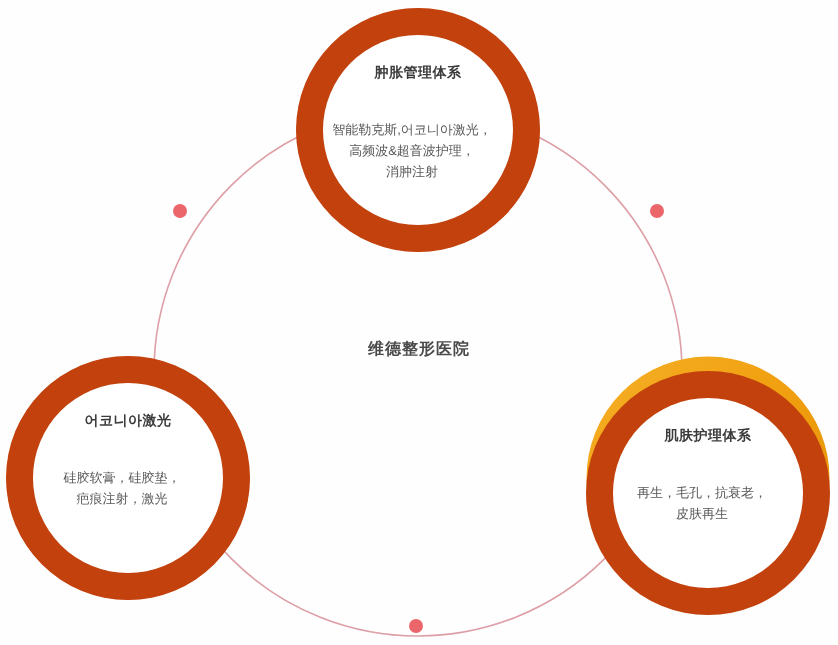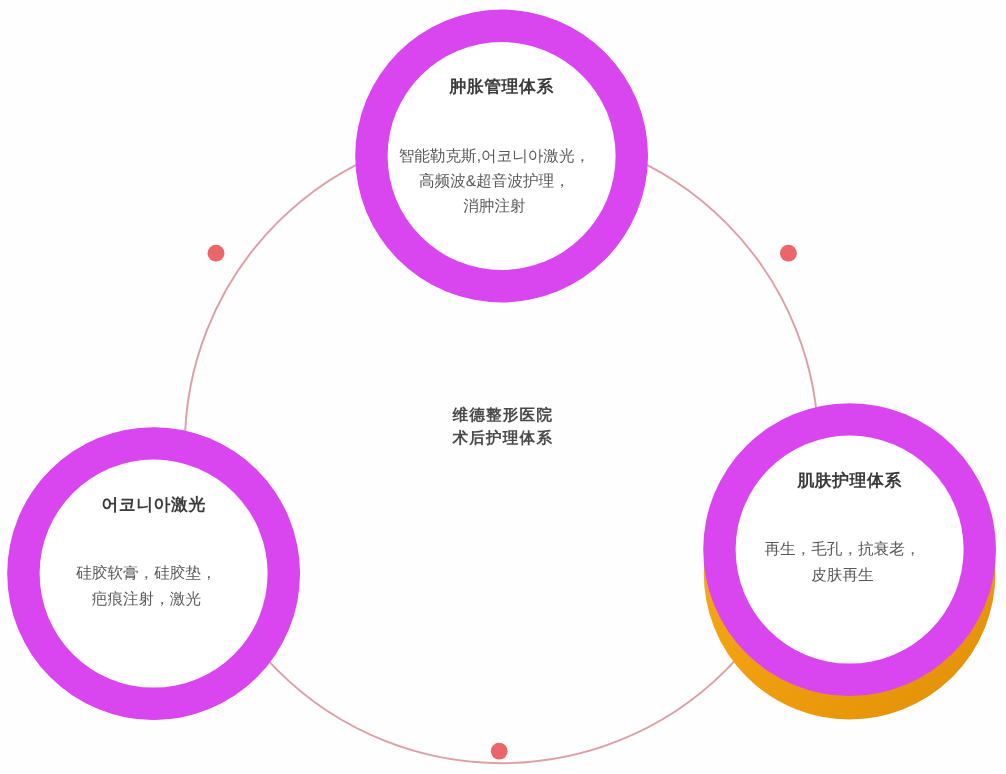--- a/index.html
+++ b/index.html
@@ -29,21 +29,21 @@
   .node {
     position: absolute;
     width: 244px;
     height: 244px;
     border-radius: 50%;
     box-sizing: border-box;
     display: flex;
     flex-direction: column;
     align-items: center;
     justify-content: flex-start;
-    background: #d946ef;
+    background: #c2410c;
   }
   .node-inner {
     position: absolute;
     left: 27px;
     top: 27px;
     width: 190px;
     height: 190px;
     border-radius: 50%;
     background: #ffffff;
     display: flex;
@@ -79,30 +79,30 @@
   #node-swelling {
     left: 296px;
     top: 8px;
   }
   #node-scar {
     left: 6px;
     top: 356px;
   }
   #node-skin {
     left: 586px;
-    top: 336px;
+    top: 371px;
   }
 
   #center-label {
     position: absolute;
     left: 299px;
     top: 337px;
     width: 240px;
     text-align: center;
-    font-size: 13px;
+    font-size: 16px;
     font-weight: bold;
     color: #4a4a4a;
     line-height: 1.45;
     letter-spacing: 1px;
   }
   #center-label div {
     white-space: nowrap;
   }
 </style>
 </head>
@@ -166,16 +166,15 @@
       <div class="node-title">肌肤护理体系</div>
       <div class="node-body">
         <div>再生，毛孔，抗衰老，</div>
         <div>皮肤再生</div>
       </div>
     </div>
   </div>
 
   <div id="center-label">
     <div>维德整形医院</div>
-    <div>术后护理体系</div>
   </div>
 
 </div>
 
 </body></html>

